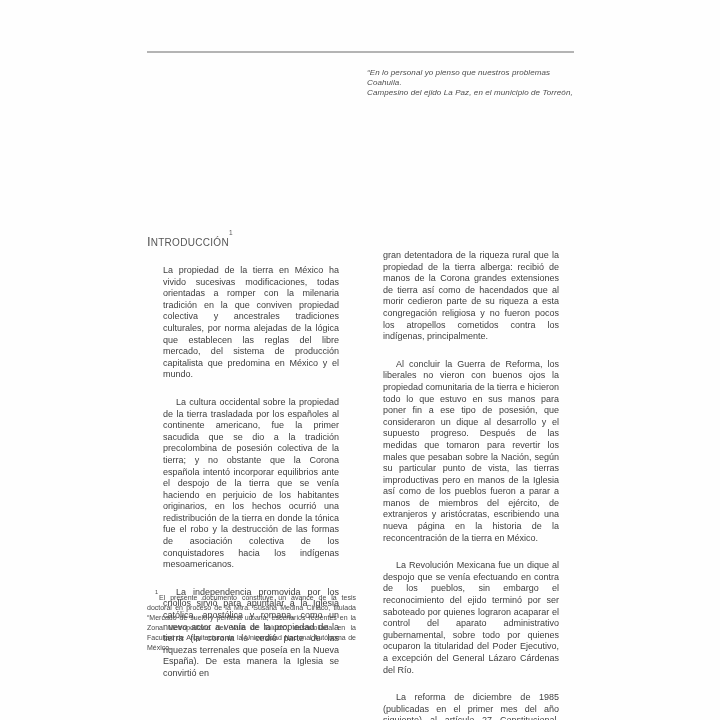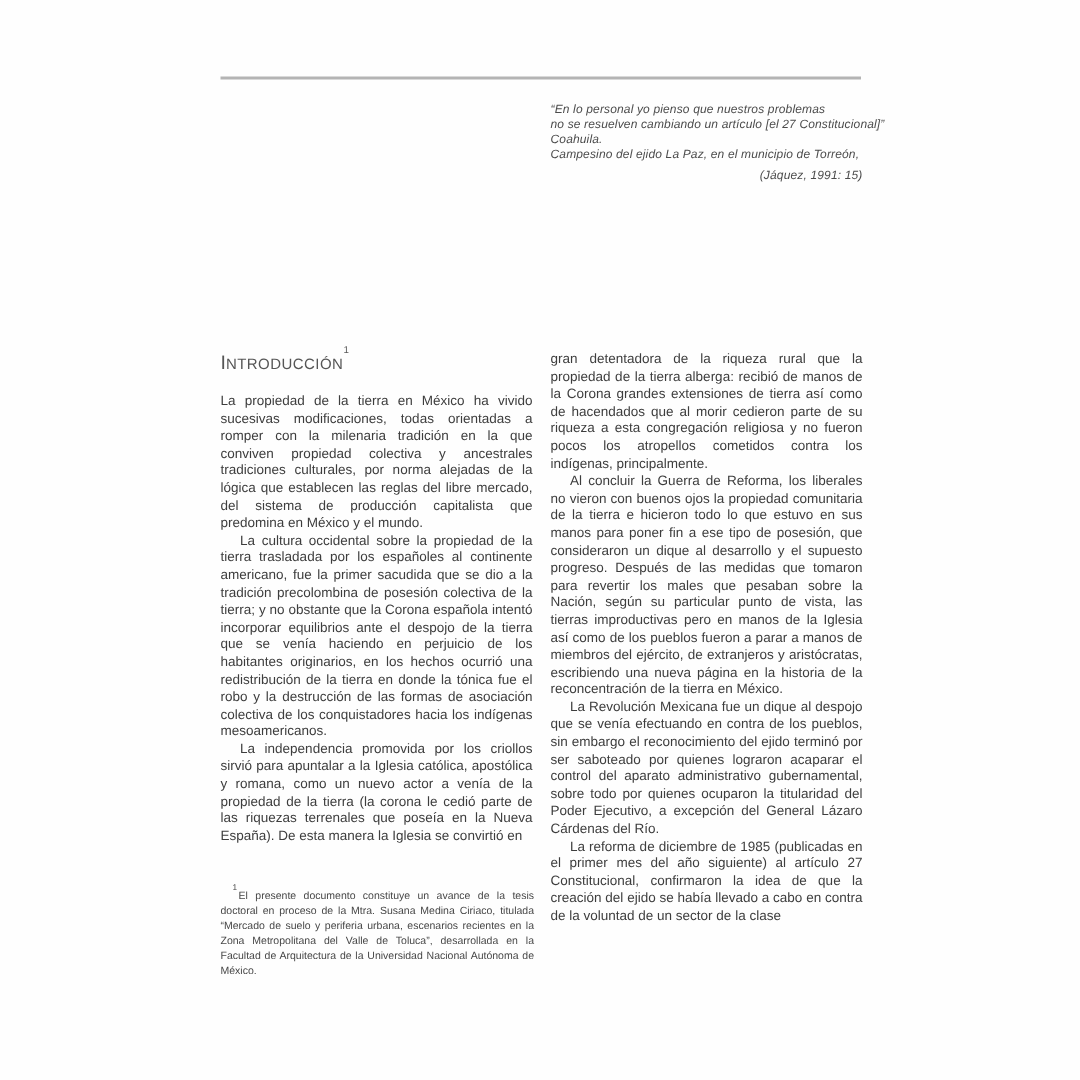--- a/index.html
+++ b/index.html
@@ -63,21 +63,21 @@
     line-height: 13px;
   }
   .h-initial { font-size: 13px; }
   .h-rest { font-size: 10px; letter-spacing: 0.3px; }
   .h-sup {
     font-size: 6.5px;
     line-height: 0;
     position: relative;
     top: -4px;
   }
-  .para { margin: 0; text-indent: 13px; }
+  .para { margin: 16px; text-indent: 13px; }
   .para.no-indent { text-indent: 0; }
   .footnote {
     position: absolute;
     left: 147px;
     top: 593px;
     width: 209px;
     font-size: 7px;
     line-height: 10px;
     text-align: justify;
     text-indent: 8px;
@@ -95,24 +95,22 @@
 </style>
 </head>
 <body>
 
 <div class="page">
 
   <div class="top-rule"></div>
 
   <div class="epigraph">
     <div class="ep-line">“En lo personal yo pienso que nuestros problemas</div>
-    <div class="ep-line">no se resuelven cambiando un artículo [el 27 Constitucional]”</div>
     <div class="ep-line">Coahuila.</div>
     <div class="ep-line">Campesino del ejido La Paz, en el municipio de Torreón,</div>
-    <div class="ep-cite">(Jáquez, 1991: 15)</div>
   </div>
 
   <div class="columns">
 
     <div class="col">
       <h1 class="heading"><span class="h-initial">I</span><span class="h-rest">NTRODUCCIÓN</span><sup class="h-sup">1</sup></h1>
       <p class="para no-indent">La propiedad de la tierra en México ha vivido sucesivas modificaciones, todas orientadas a romper con la milenaria tradición en la que conviven propiedad colectiva y ancestrales tradiciones culturales, por norma alejadas de la lógica que establecen las reglas del libre mercado, del sistema de producción capitalista que predomina en México y el mundo.</p>
       <p class="para">La cultura occidental sobre la propiedad de la tierra trasladada por los españoles al continente americano, fue la primer sacudida que se dio a la tradición precolombina de posesión colectiva de la tierra; y no obstante que la Corona española intentó incorporar equilibrios ante el despojo de la tierra que se venía haciendo en perjuicio de los habitantes originarios, en los hechos ocurrió una redistribución de la tierra en donde la tónica fue el robo y la destrucción de las formas de asociación colectiva de los conquistadores hacia los indígenas mesoamericanos.</p>
       <p class="para">La independencia promovida por los criollos sirvió para apuntalar a la Iglesia católica, apostólica y romana, como un nuevo actor a venía de la propiedad de la tierra (la corona le cedió parte de las riquezas terrenales que poseía en la Nueva España). De esta manera la Iglesia se convirtió en</p>
     </div>

